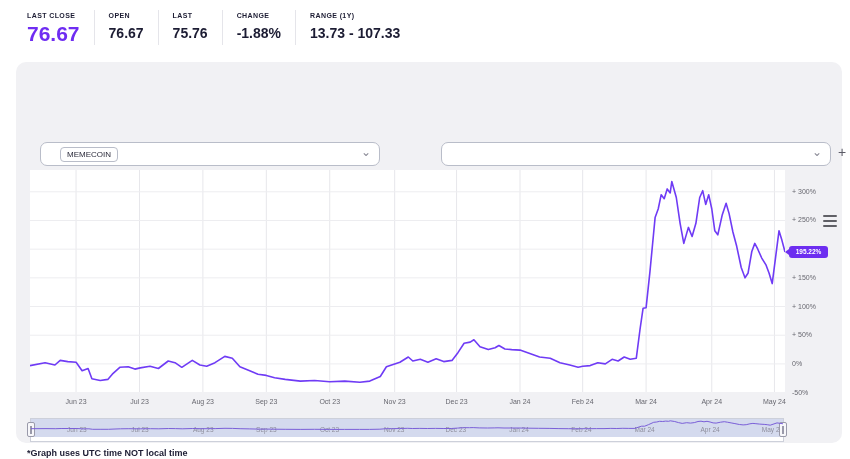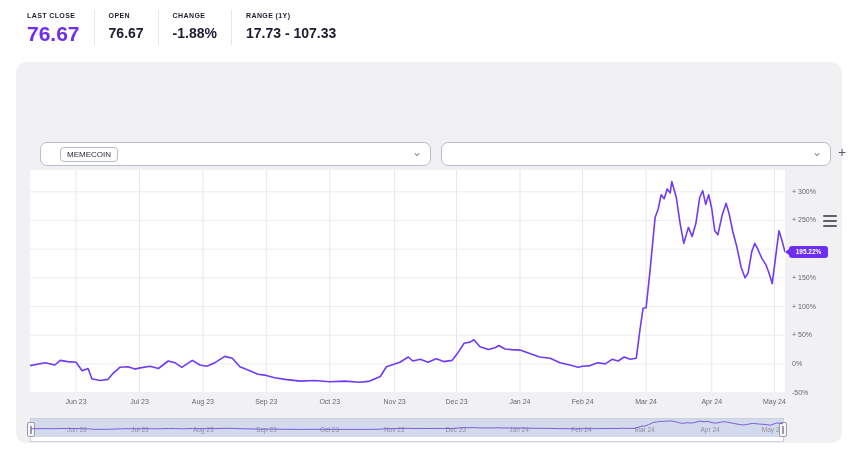--- a/index.html
+++ b/index.html
@@ -13,21 +13,21 @@
   .stat-label { font-size:7px; font-weight:bold; letter-spacing:.4px; color:#1c1c33; margin-bottom:6px; white-space:nowrap; }
   .stat-value { font-size:14px; font-weight:bold; color:#1c1c33; white-space:nowrap; }
   .stat-value.accent { font-size:21px; color:#6f2df2; line-height:18px; }
   .up-arrow { color:#13a06b; font-size:9px; margin-right:2px; vertical-align:2px; }
 
   
   #card { position:absolute; left:16px; top:62px; width:826px; height:381px; background:#f1f1f4; border-radius:10px; }
 
   
   .select-box { position:absolute; height:24px; background:#fff; border:1px solid #b9bdc9; border-radius:7px; display:flex; align-items:center; }
-  #index-select { left:24px; top:80px; width:391px; }
+  #index-select { left:24px; top:80px; width:340px; }
   #compare-select { left:425px; top:80px; width:390px; }
   .chip { margin-left:19px; border:1px solid #b9bdc9; border-radius:4px; padding:2px 6px; font-size:8px; color:#2a2a3a; background:#fff; }
   .chevron { position:absolute; right:8px; top:2px; color:#8a8a96; font-size:12px; line-height:14px; }
   #add-button { position:absolute; left:818px; top:82px; width:16px; height:16px; font-size:14px; color:#5b5b66; text-align:center; line-height:16px; cursor:pointer; }
 
   
   #ranges { position:absolute; left:32px; top:111px; display:flex; gap:4px; }
   .range-btn { height:17px; padding:0 6px; background:#fff; border:1px solid #e3e3e8; border-radius:2px; font-size:8px; font-weight:bold; color:#2a2a3a; display:flex; align-items:center; cursor:pointer; }
   .range-btn.active { background:#7627f2; border-color:#7627f2; color:#fff; }
   #index-value-wrap { position:absolute; left:266px; top:113px; display:flex; align-items:center; gap:9px; }
@@ -64,26 +64,30 @@
   <div id="stats-bar">
       <div class="stat">
         <div class="stat-label">LAST CLOSE</div>
         <div class="stat-value accent">76.67</div>
       </div>
       <div class="stat">
         <div class="stat-label">OPEN</div>
         <div class="stat-value">76.67</div>
       </div>
       <div class="stat">
+        <div class="stat-label">LAST</div>
+        <div class="stat-value">75.76</div>
+      </div>
+      <div class="stat">
         <div class="stat-label">CHANGE</div>
         <div class="stat-value">-1.88%</div>
       </div>
       <div class="stat">
         <div class="stat-label">RANGE (1Y)</div>
-        <div class="stat-value">17.73 - 107.33</div>
+        <div class="stat-value">13.73 - 107.33</div>
       </div>
     </div>
 
   <div id="card">
 
     <div class="select-box" id="index-select">
       <span class="chip">MEMECOIN</span>
       <span class="chevron">⌄</span>
     </div>
     <div class="select-box" id="compare-select">
@@ -186,13 +190,14 @@
       </div>
     <div class="nav-handle" id="nav-handle-right">
         <i class="l"></i>
         <i class="r"></i>
       </div>
   <svg width="752" height="20">
         <path d="M0.0 9.7L15.0 9.6L24.8 9.7L30.1 9.5L37.6 9.5L45.9 9.5L51.9 9.9L57.9 9.8L61.7 10.3L69.9 10.3L77.5 10.3L82.0 10.1L89.5 9.8L97.8 9.7L104.5 9.8L109.8 9.8L119.6 9.7L127.8 9.8L137.6 9.5L144.4 9.6L151.2 9.8L161.7 9.5L169.2 9.7L176.0 9.7L184.2 9.6L194.0 9.3L201.5 9.4L209.1 9.7L218.8 9.9L227.1 10.1L235.4 10.1L243.6 10.2L254.2 10.3L269.2 10.4L283.5 10.3L298.5 10.4L313.6 10.4L328.6 10.4L338.4 10.4L348.9 10.2L354.9 9.7L360.2 9.7L368.5 9.5L376.8 9.3L381.3 9.5L388.8 9.4L396.3 9.5L404.6 9.4L412.1 9.5L420.4 9.5L426.4 9.1L432.4 8.7L438.4 8.7L442.2 8.6L448.2 8.9L456.5 9.0L463.2 8.9L467.0 8.8L473.0 9.0L479.8 9.0L488.0 9.0L497.8 9.2L507.6 9.3L518.1 9.4L527.9 9.6L537.7 9.7L546.0 9.8L550.5 9.7L558.0 9.7L565.5 9.6L573.0 9.6L579.8 9.4L585.8 9.5L591.8 9.3L597.8 9.4L603.9 9.4L607.6 8.1L610.6 7.2L613.6 7.2L617.4 5.7L622.7 3.3L625.7 3.0L628.7 2.3L631.7 2.5L634.7 2.1L637.7 2.3L639.2 1.8L643.7 2.5L647.5 3.6L651.2 4.4L655.7 3.7L659.5 4.1L663.3 3.6L667.0 2.5L670.0 2.2L673.0 2.8L676.0 2.3L679.1 3.0L682.1 3.9L685.1 4.1L689.6 3.2L693.3 2.7L696.4 3.2L700.1 3.9L703.9 4.6L708.4 5.5L712.1 5.9L715.2 5.7L718.9 4.8L721.9 4.4L724.9 4.7L728.7 5.1L733.2 5.4L736.2 5.7L739.2 6.2L743.0 4.9L746.0 3.9L749.0 4.3L752.0 4.8" fill="none" stroke="#7a5fd8" stroke-width="1"></path>
       </svg>
     </div>
 
+  <div id="footnote">*Graph uses UTC time NOT local time</div>
 </div>
 
 </body></html>

